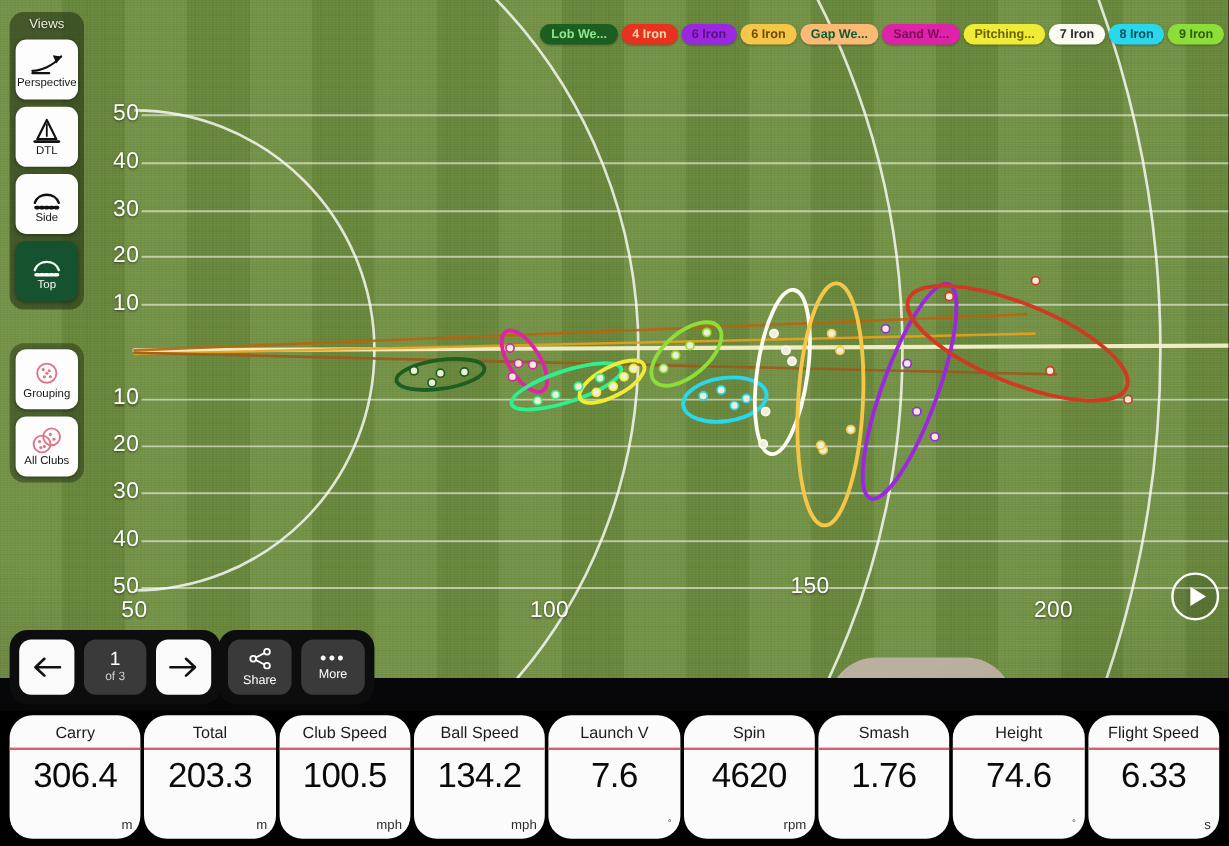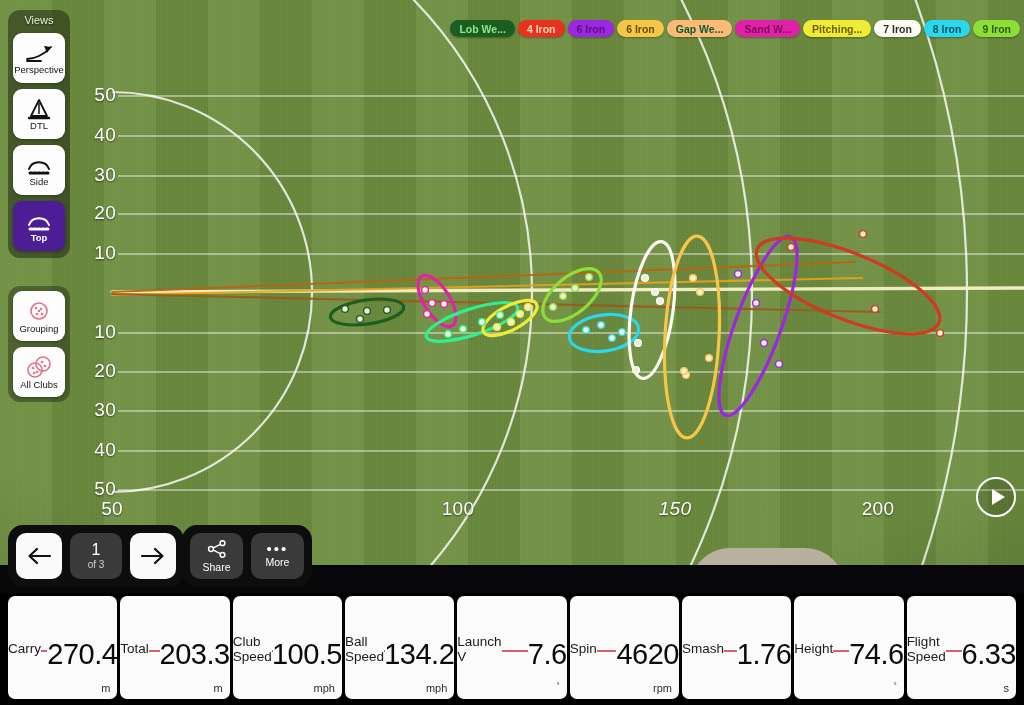--- a/index.html
+++ b/index.html
@@ -92,21 +92,21 @@
   .vbtn {
     width: 52px; height: 50px;
     background: #fdfdfd;
     border-radius: 9px;
     display: flex; flex-direction: column;
     align-items: center; justify-content: center;
     gap: 1px;
     box-shadow: 0 1px 3px rgba(0,0,0,.35);
     cursor: pointer;
   }
-  .vbtn.active { background: #4c1d95; font-weight: bold; }
+  .vbtn.active { background: #14532d; }
   .vbtn .lbl { font-size: 9.5px; color: #141414; line-height: 1; }
   .vbtn.active .lbl { color: #fff; }
   .vbtn svg { display: block; }
   .spacer { height: 14px; }
 
   
   #legend {
     position: absolute; right: 4px; top: 20px;
     display: flex; gap: 3px; align-items: center; padding-left: 44px;
   }
@@ -178,23 +178,23 @@
     position: absolute; left: 0; bottom: 0;
     width: 1024px; height: 112px;
     background: #000;
     display: flex;
     gap: 3px;
     padding: 3px 8px 6px;
   }
   .stat {
     flex: 1 1 0;
     background: #fbfbfb;
-    border-radius: 7px;
+    border-radius: 19px;
     position: relative;
-    display: flex; flex-direction: row;
+    display: flex; flex-direction: column;
     align-items: center;
     padding-top: 7px;
     overflow: hidden;
   }
   .stat .name {
     font-size: 13.5px; color: #1b1b1b;
     margin-bottom: 5px;
   }
   .stat .rule {
     width: 100%; height: 2px; background: #d4616c;
@@ -311,21 +311,21 @@
         <div class="axlab yax" style="top: 242px;">10</div>
         <div class="axlab yax" style="top: 321px;">10</div>
         <div class="axlab yax" style="top: 360px;">20</div>
         <div class="axlab yax" style="top: 399px;">30</div>
         <div class="axlab yax" style="top: 439px;">40</div>
         <div class="axlab yax" style="top: 478px;">50</div>
       </div>
     <div id="xaxis">
         <div class="axlab xlab" style="left: 112px; top: 498px;">50</div>
         <div class="axlab xlab" style="left: 458px; top: 498px;">100</div>
-        <div class="axlab xlab" style="left: 675px; top: 498px; font-style: italic;">150</div>
+        <div class="axlab xlab" style="left: 675px; top: 478px;">150</div>
         <div class="axlab xlab" style="left: 878px; top: 498px;">200</div>
       </div>
 
     <div id="playbtn">
       <div class="tri"></div>
     </div>
   </div>
 
   <div id="darkstrip"></div>
 
@@ -437,21 +437,21 @@
     <div class="actkey">
       <div class="dots">•••</div>
       <div class="lbl">More</div>
     </div>
   </div>
 
   <div id="stats">
       <div class="stat">
         <div class="name">Carry</div>
         <div class="rule" style="background: rgb(212, 97, 108);"></div>
-        <div class="val">270.4</div>
+        <div class="val">306.4</div>
         <div class="unit">m</div>
       </div>
       <div class="stat">
         <div class="name">Total</div>
         <div class="rule" style="background: rgb(212, 97, 108);"></div>
         <div class="val">203.3</div>
         <div class="unit">m</div>
       </div>
       <div class="stat">
         <div class="name">Club Speed</div>

